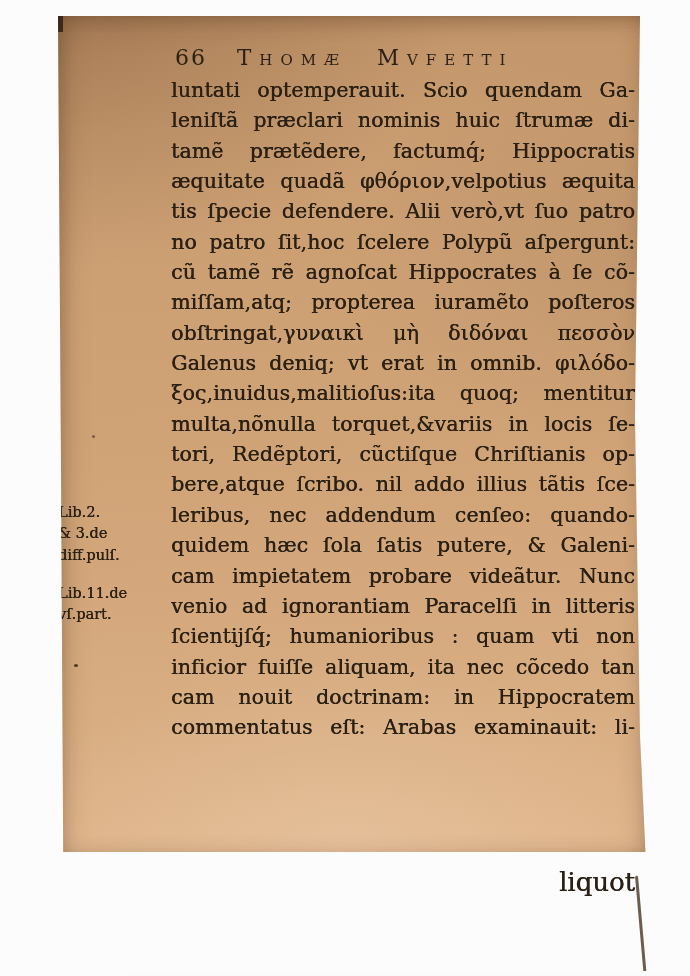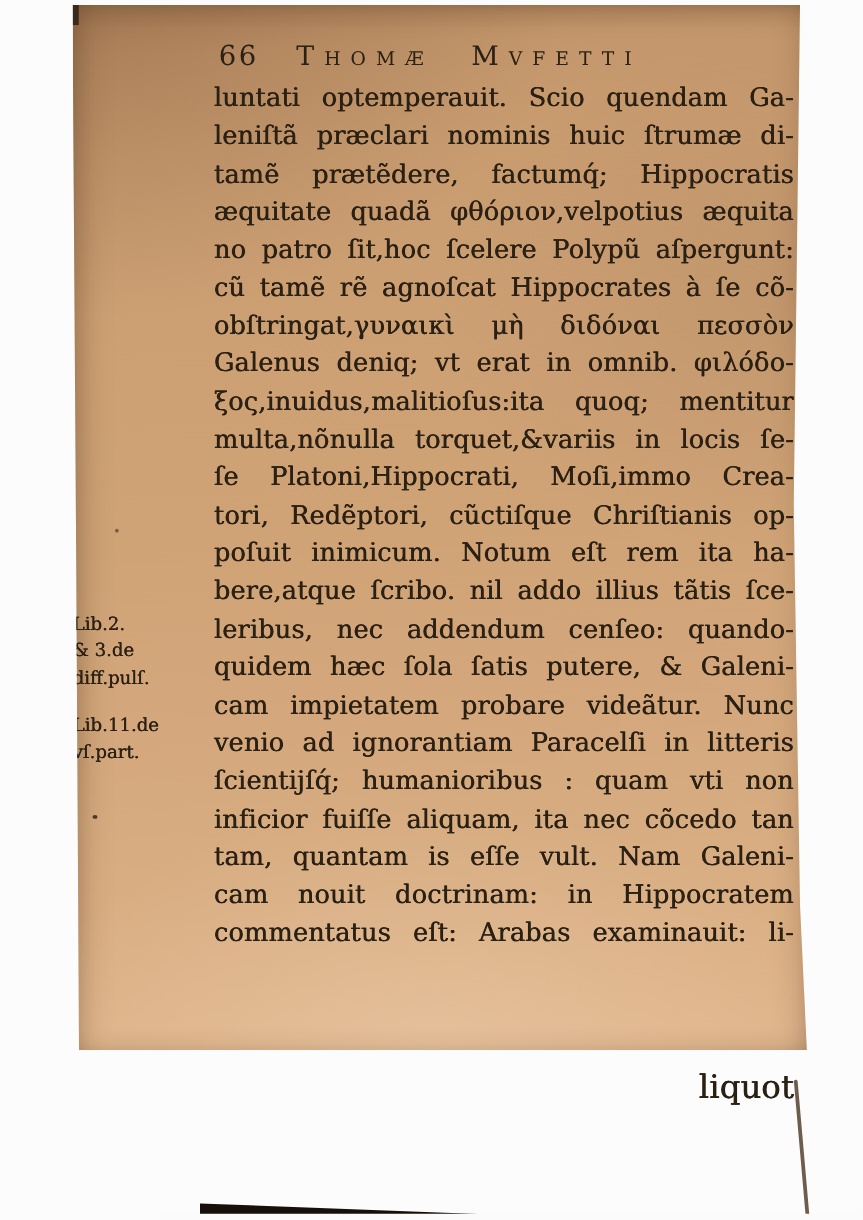--- a/index.html
+++ b/index.html
@@ -2,21 +2,21 @@
 <html><head>
 <meta charset="utf-8">
 <style>
   html, body { margin:0; padding:0; }
   body {
     width:690px; height:976px; position:relative; overflow:hidden;
     background:#fcfcfc;
     font-family:"DejaVu Serif","Liberation Serif",serif;
   }
   .page {
-    position:absolute; left:58px; top:4px; width:594px; height:836px;
+    position:absolute; left:58px; top:16px; width:594px; height:836px;
     color:#2a2014;
     background:linear-gradient(177deg,
       #b88b62 0%, #c3966b 5%, #c99c70 14%, #cda074 30%, #cfa376 50%,
       #d4a87c 68%, #d9ae83 84%, #deb389 95%, #e0b58c 100%);
     clip-path:polygon(0px 0px, 582px 0px, 577px 400px, 582px 720px, 594px 976px, 6px 976px, 3px 450px);
     box-shadow:inset 16px 0 26px -14px rgba(80,52,30,.5),
                inset -18px 0 26px -12px rgba(80,52,30,.42),
                inset 0 14px 26px -16px rgba(80,52,30,.38);
   }
   .page::before {
@@ -85,37 +85,36 @@
   <div class="mline">Lib.11.de</div>
       <div class="mline">vſ.part.</div>
     </div>
 
   <div class="text-block">
 
   <div class="tline">luntati optemperauit. Scio quendam Ga-</div>
       <div class="tline">leniſtã præclari nominis huic ſtrumæ di-</div>
       <div class="tline">tamẽ prætẽdere, factumq́; Hippocratis</div>
       <div class="tline">æquitate quadã φθόριον,velpotius æquita</div>
+      <div class="tline">tis ſpecie defendere. Alii verò,vt ſuo patro</div>
       <div class="tline">no patro ſit,hoc ſcelere Polypũ aſpergunt:</div>
       <div class="tline">cũ tamẽ rẽ agnoſcat Hippocrates à ſe cõ-</div>
+      <div class="tline">miſſam,atq; propterea iuramẽto poſteros</div>
       <div class="tline">obſtringat,γυναικὶ μὴ διδόναι πεσσὸν φθόριον.</div>
       <div class="tline">Galenus deniq; vt erat in omnib. φιλόδο-</div>
       <div class="tline">ξος,inuidus,malitioſus:ita quoq; mentitur</div>
       <div class="tline">multa,nõnulla torquet,&amp;variis in locis ſe-</div>
-      <div class="tline">ſe Platoni,Hippocrati, Moſi,immo Crea-</div>
       <div class="tline">tori, Redẽptori, cũctiſque Chriſtianis op-</div>
-      <div class="tline">poſuit inimicum. Notum eſt rem ita ha-</div>
       <div class="tline">bere,atque ſcribo. nil addo illius tãtis ſce-</div>
       <div class="tline">leribus, nec addendum cenſeo: quando-</div>
       <div class="tline">quidem hæc ſola ſatis putere, &amp; Galeni-</div>
       <div class="tline">cam impietatem probare videãtur. Nunc</div>
       <div class="tline">venio ad ignorantiam Paracelſi in litteris</div>
       <div class="tline">ſcientijſq́; humanioribus : quam vti non</div>
       <div class="tline">inficior fuiſſe aliquam, ita nec cõcedo tan</div>
-      <div class="tline">tam, quantam is eſſe vult. Nam Galeni-</div>
       <div class="tline">cam nouit doctrinam: in Hippocratem</div>
       <div class="tline">commentatus eſt: Arabas examinauit: li-</div>
     </div>
 
   <div class="catchword">liquot</div>
 
   <div class="corner-mark"></div>
   <div class="wedge"></div>
   <div class="wedge-tail"></div>
   <div class="edge-line"></div>

